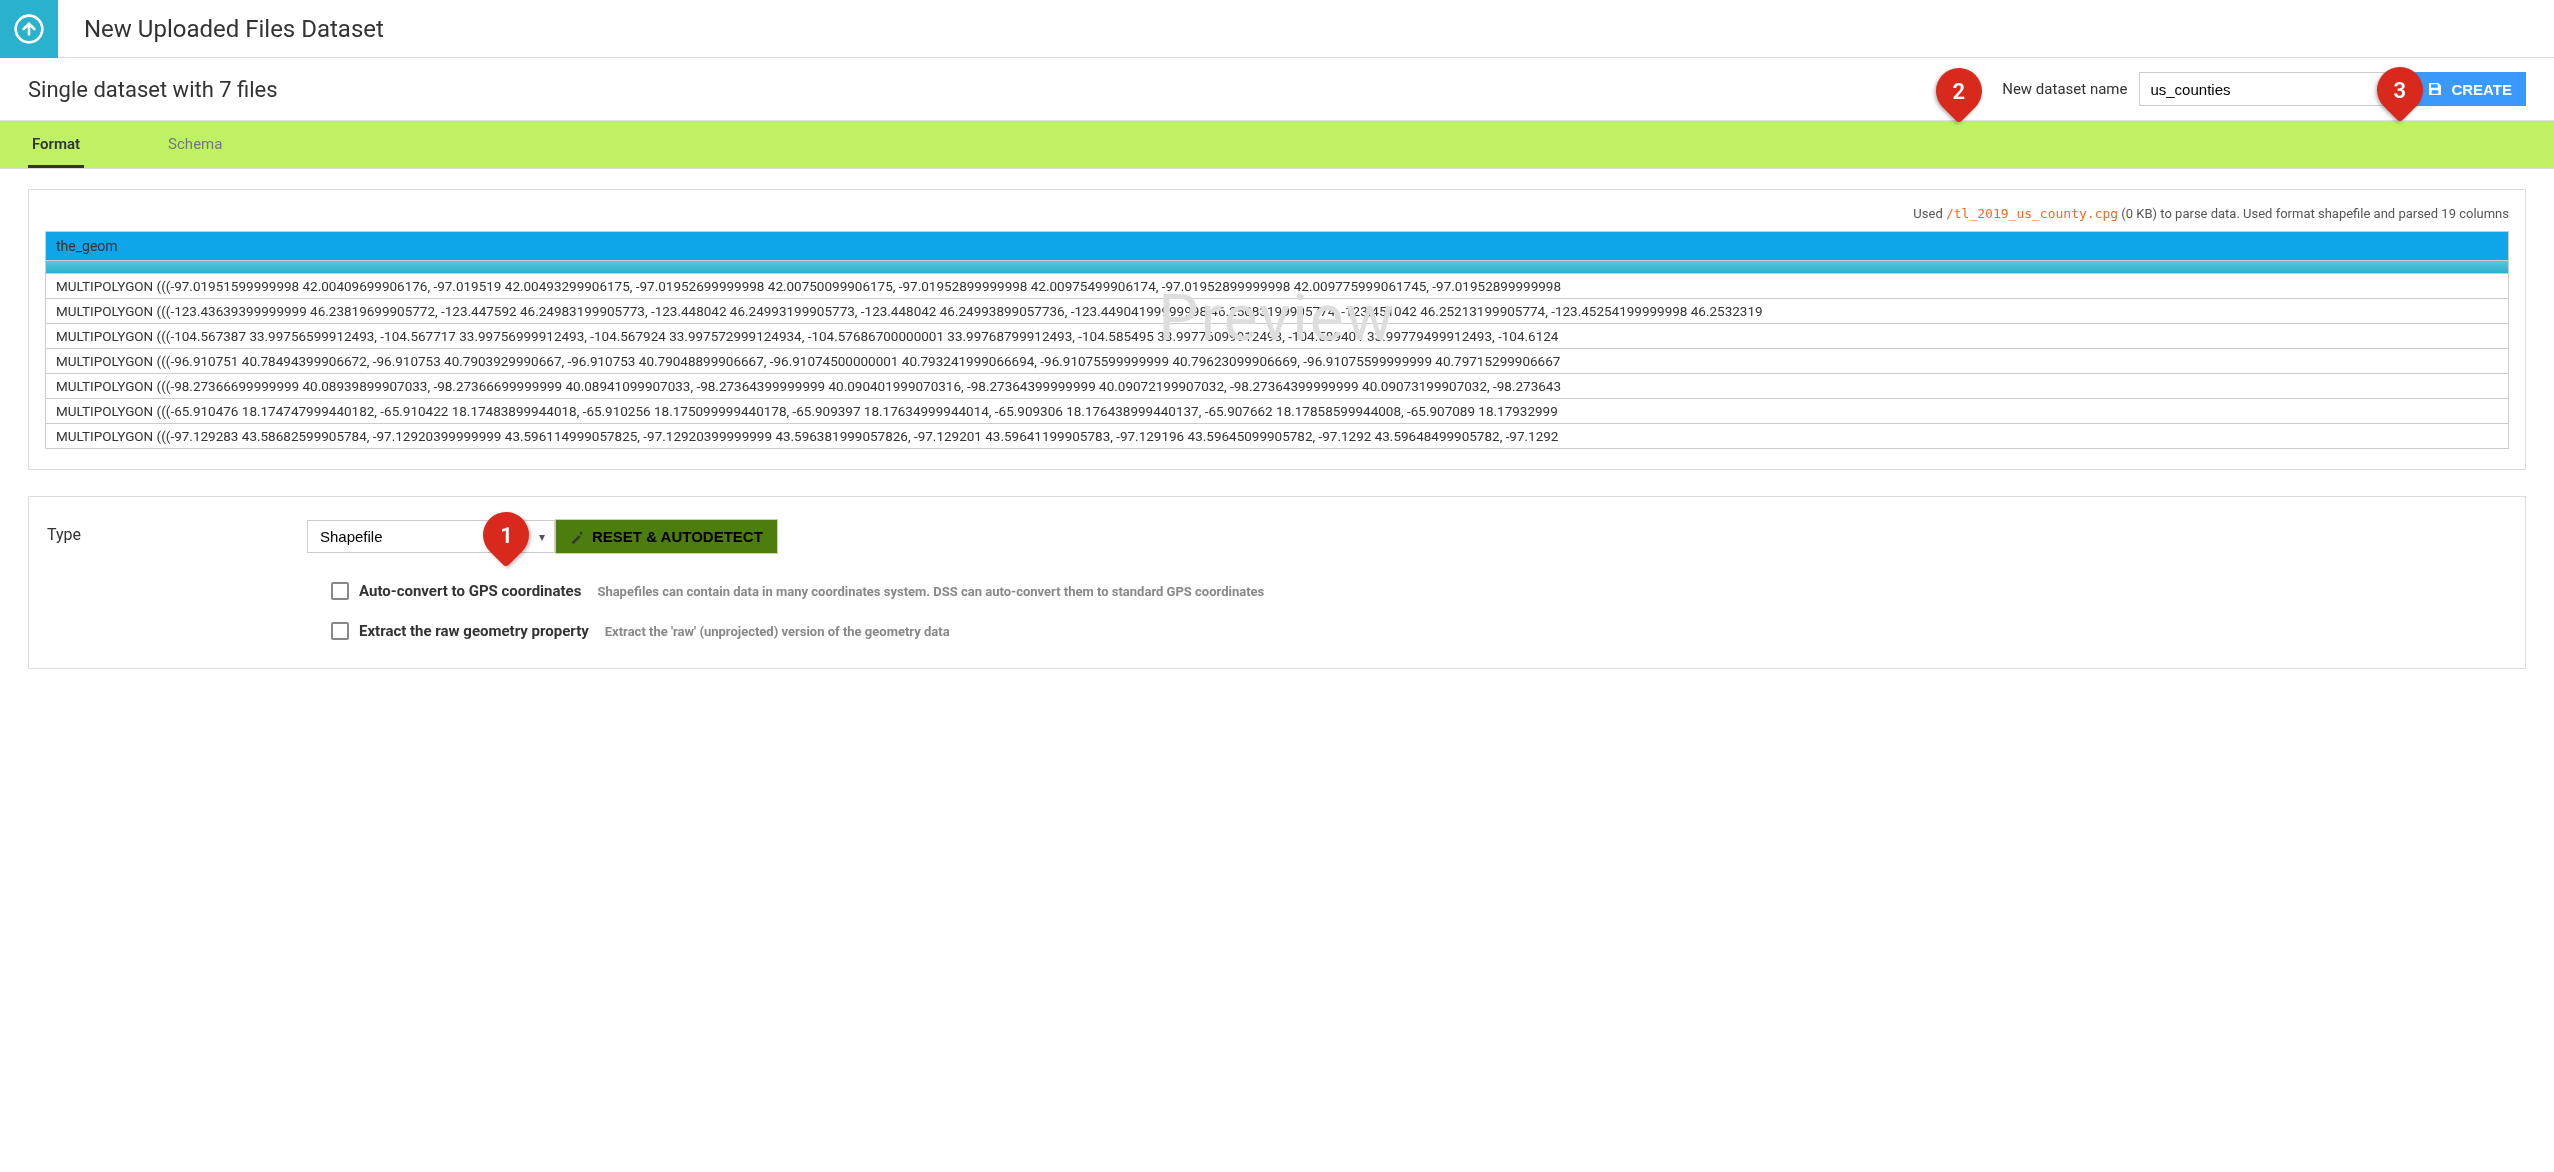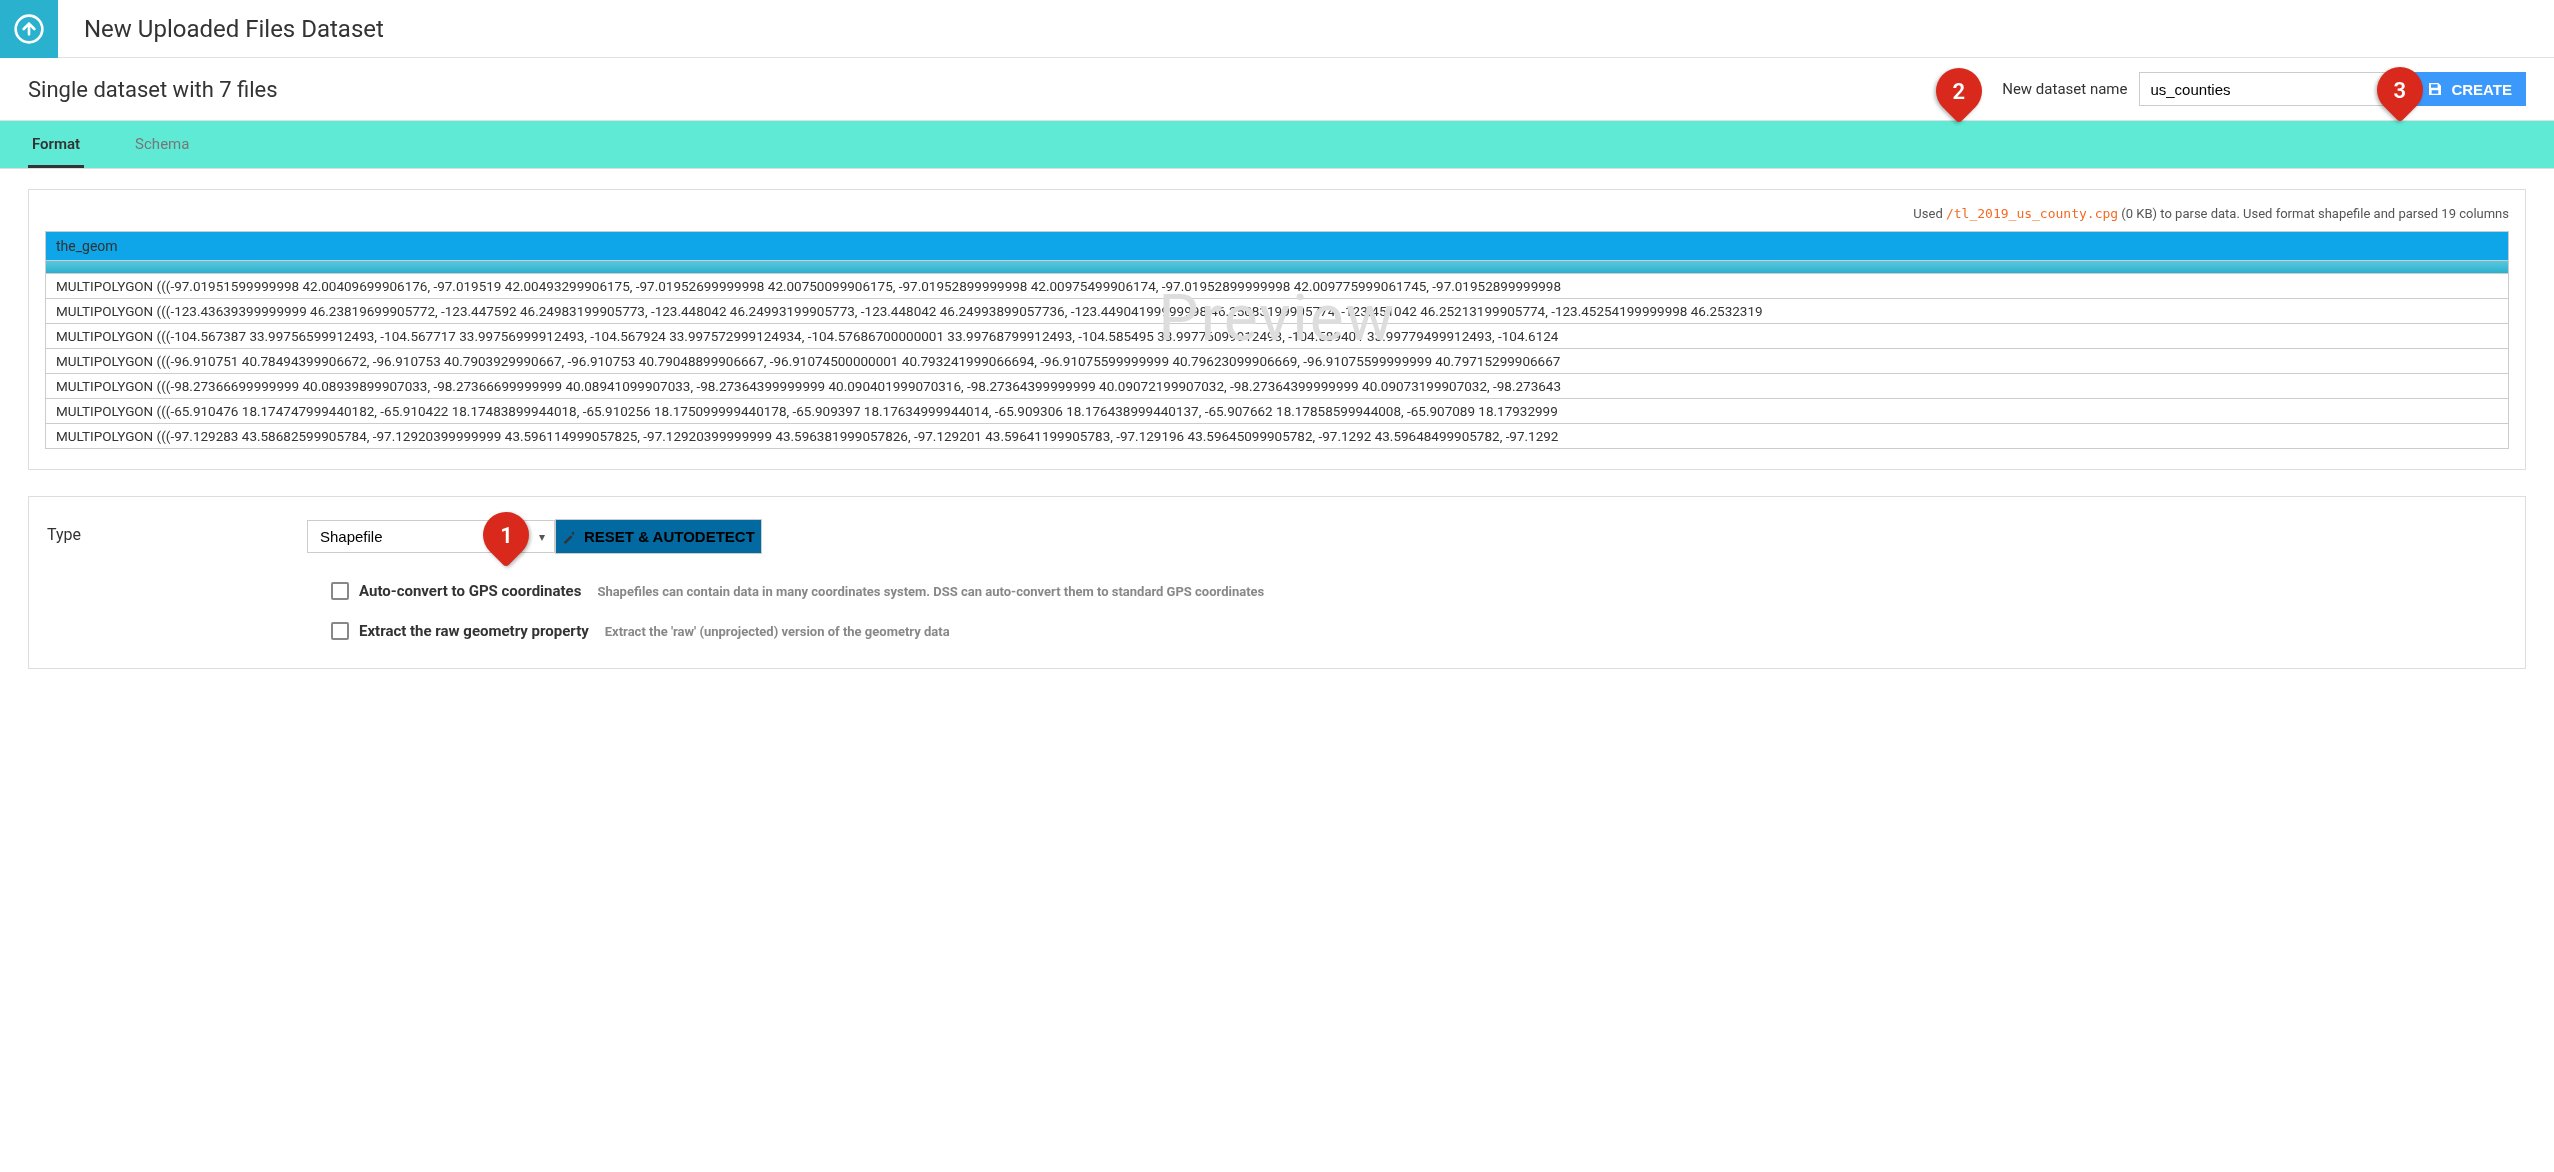--- a/index.html
+++ b/index.html
@@ -14,21 +14,21 @@
 
 .subbar { display: flex; align-items: center; justify-content: space-between; padding: 14px 28px 14px 28px; border-bottom: 1px solid #e0e0e0; }
 .subtitle { font-size: 22px; font-weight: 400; color: #333; }
 .name-create { display: flex; align-items: center; gap: 12px; position: relative; }
 .name-label { font-size: 15px; color: #333; }
 .name-input { border: 1px solid #ccc; padding: 10px 10px; font-size: 15px; width: 250px; height: 34px; }
 .create-btn { background: #3b99fc; color: #fff; border: none; padding: 8px 14px; font-size: 15px; font-weight: 600; display: flex; align-items: center; gap: 8px; cursor: pointer; height: 34px; }
 .create-btn svg { width: 16px; height: 16px; fill: #fff; }
 
 
-.tabs-row { background: #5eead4; border-bottom: 1px solid #ddd; padding: 0 28px; display: flex; gap: 47px; text-align: center; }
+.tabs-row { background: #bef264; border-bottom: 1px solid #ddd; padding: 0 28px; display: flex; gap: 80px; text-align: center; }
 .tab { padding: 14px 4px 12px 4px; font-size: 15px; color: #777; cursor: pointer; border-bottom: 3px solid transparent; }
 .tab.active { color: #333; font-weight: 600; border-bottom: 3px solid #333; }
 
 
 .content { padding: 20px 28px; }
 .preview-panel { border: 1px solid #ddd; padding: 16px 16px 20px 16px; background: #fff; position: relative; }
 
 .parse-info { text-align: right; font-size: 13px; color: #555; margin-bottom: 10px; }
 .parse-info .filepath { color: #f36a23; font-family: "Menlo", "Consolas", monospace; }
 
@@ -42,21 +42,21 @@
 
 
 .format-panel { border: 1px solid #ddd; margin-top: 26px; padding: 22px 18px 28px 18px; background: #fff; }
 .format-row { display: flex; align-items: flex-start; }
 .format-label-col { width: 260px; font-size: 16px; color: #333; padding-top: 6px; }
 .format-body { flex: 1; }
 .format-top { display: flex; align-items: center; }
 .type-select-wrap { position: relative; display: inline-block; }
 .type-select { border: 1px solid #ccc; padding: 7px 32px 7px 12px; font-size: 15px; background: #fff; appearance: none; width: 248px; cursor: pointer; }
 .select-chevron { position: absolute; right: 10px; top: 50%; transform: translateY(-50%); pointer-events: none; color: #555; font-size: 12px; }
-.reset-btn { border: 1px solid #ccc; background: #0369a1; padding: 8px 6px; font-size: 15px; font-weight: 600; cursor: pointer; display: flex; align-items: center; gap: 8px; }
+.reset-btn { border: 1px solid #ccc; background: #4d7c0f; padding: 8px 14px; font-size: 15px; font-weight: 600; cursor: pointer; display: flex; align-items: center; gap: 8px; }
 .reset-btn svg { width: 14px; height: 14px; }
 
 .opt-row { display: flex; align-items: center; gap: 10px; margin-top: 28px; margin-left: 24px; font-weight: bold; }
 .opt-row + .opt-row { margin-top: 22px; }
 .checkbox { width: 18px; height: 18px; border: 2px solid #888; border-radius: 2px; background: #fff; cursor: pointer; flex-shrink: 0; }
 .opt-label { font-size: 15px; color: #333; }
 .opt-help { font-size: 13px; color: #888; margin-left: 6px; }
 
 
 .callout { position: absolute; width: 46px; height: 46px; background: #d9291c; border-radius: 50% 50% 50% 4px; transform: rotate(-45deg); display: flex; align-items: center; justify-content: center; box-shadow: 0 2px 4px rgba(0,0,0,0.3); z-index: 50; }

